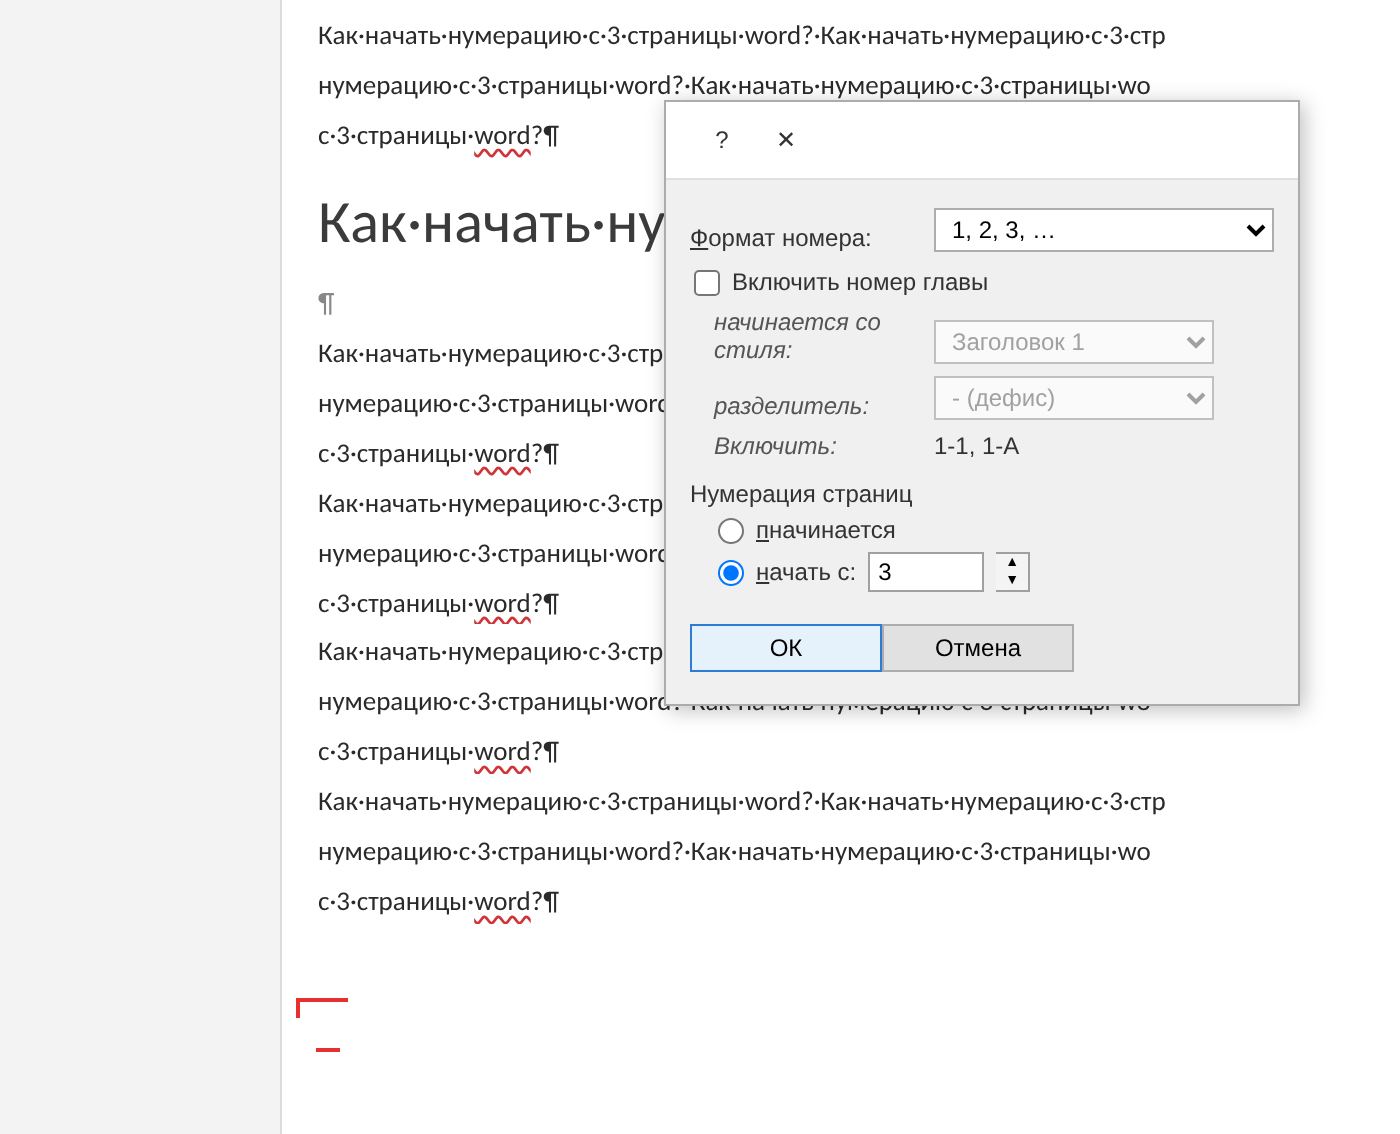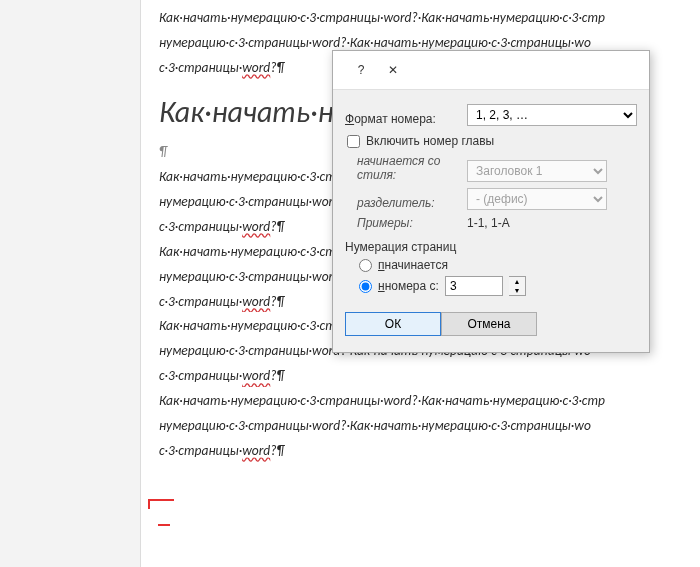--- a/index.html
+++ b/index.html
@@ -18,21 +18,20 @@
     left: 140px;
     top: 0;
     width: 560px;
     height: 567px;
     background: #fff;
     border-left: 1px solid #dcdcdc;
     padding: 8px 18px;
     font-size: 13.5px;
     line-height: 1.55;
     color: #2a2a2a;
-    font-style: italic;
   }
   .para { margin: 0 0 4px 0; white-space: nowrap; overflow: hidden; }
   .heading { font-size: 30px; font-weight: 400; margin: 10px 0 6px 0; white-space: nowrap; overflow: hidden; color:#3b3b3b; }
   .pilcrow { font-size: 14px; color: #888; }
   .mark { position:absolute; left:148px; bottom:58px; width:26px; height:10px; border-top:2px solid #e63030; border-left:2px solid #e63030; }
   .mark2 { position:absolute; left:158px; bottom:33px; width:12px; height:10px; border-top:2px solid #e63030; }
 
   .wavy { text-decoration: underline wavy #d13438; text-underline-offset: 2px; }
 
   .dialog {
@@ -157,37 +156,37 @@
     </div>
 
     <div class="row indent">
       <span class="lbl">разделитель:</span>
       <select class="combo mid" disabled="">
         <option>-   (дефис)</option>
       </select>
     </div>
 
     <div class="row indent">
-      <span class="lbl">Примеры:</span>
+      <span class="lbl">Включить:</span>
       <span>1-1, 1-A</span>
     </div>
 
     <div class="group-title">Нумерация страниц</div>
 
     <div class="radio-row">
       <input type="radio" name="pn" style="">
       <span>
         <span class="underline-char">п</span><span>начинается</span>
       </span>
     </div>
 
     <div class="radio-row">
       <input type="radio" name="pn" checked="" style="">
       <span>
-        <span class="underline-char">н</span><span>номера с:</span>
+        <span class="underline-char">н</span><span>ачать с:</span>
       </span>
       <span class="spin-wrap">
         <input type="text" class="underline-red" value="3" style="">
         <span class="spin-btns">
           <button>▲</button>
           <button>▼</button>
         </span>
       </span>
     </div>
 

